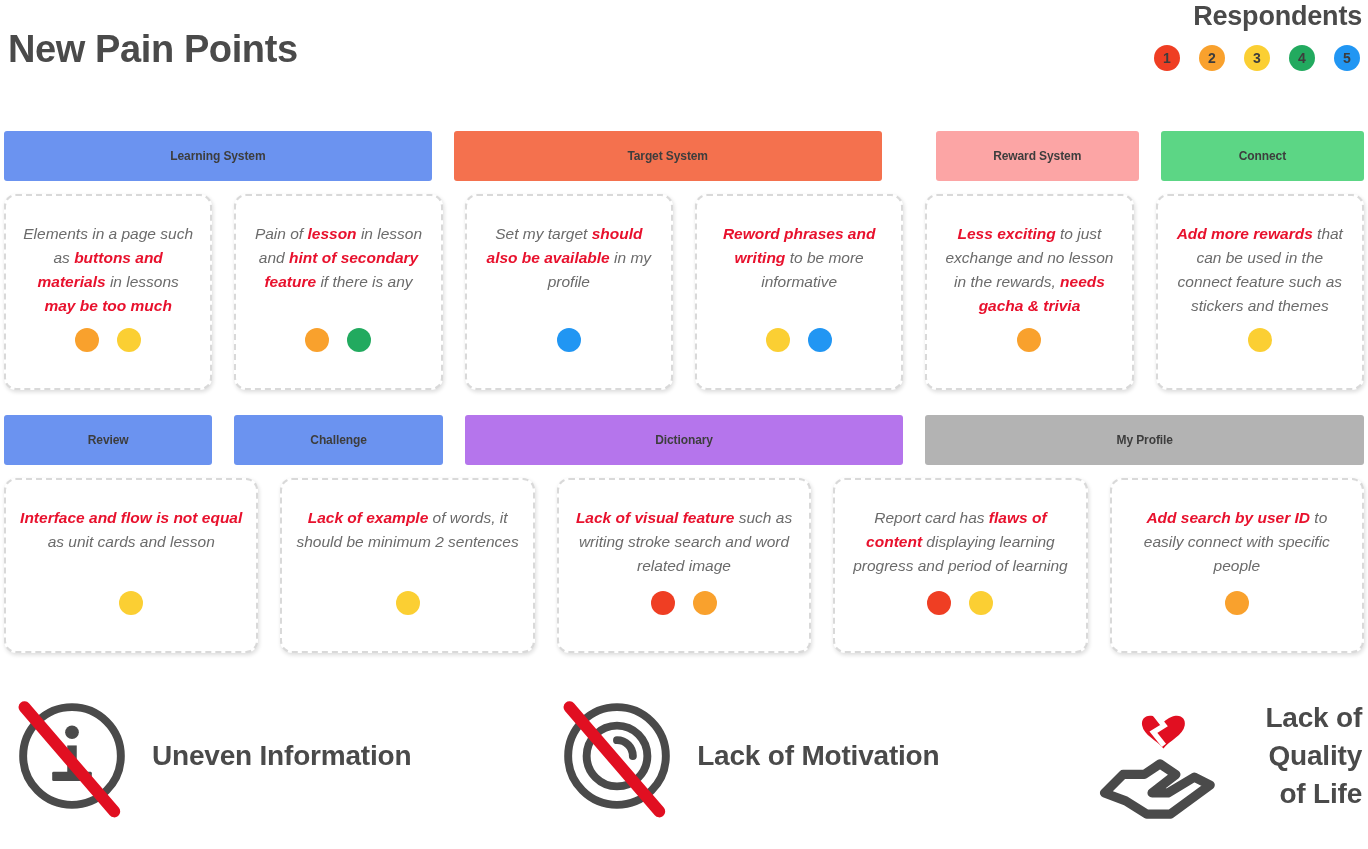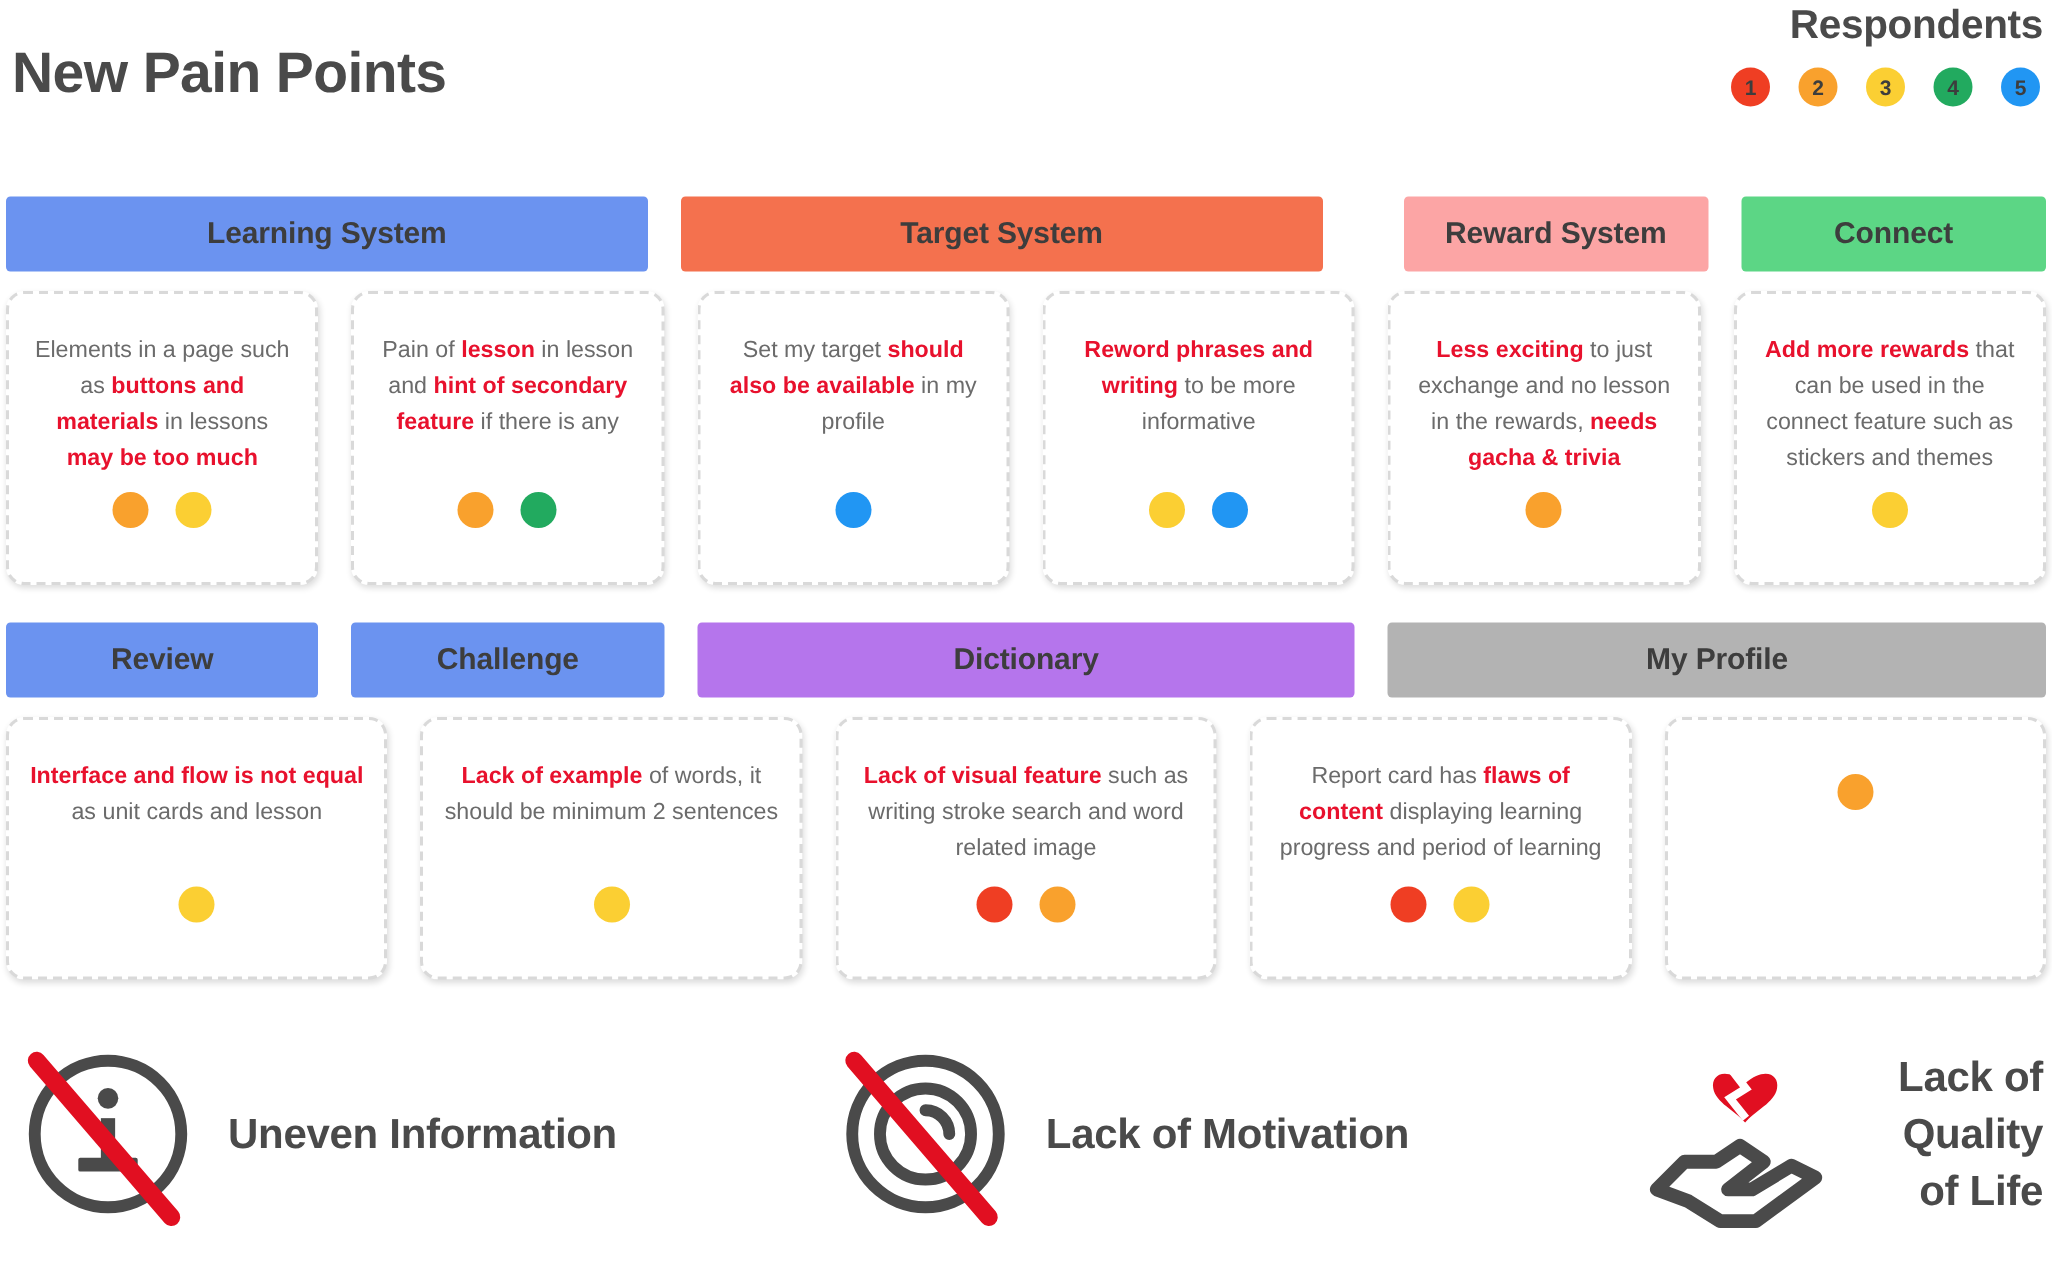--- a/index.html
+++ b/index.html
@@ -63,31 +63,32 @@
 
   .header-row {
     display: flex;
     gap: 22px;
     padding: 0 4px;
   }
   .col-header {
     height: 50px;
     border-radius: 3px;
     display: flex; align-items: center; justify-content: center;
-    font-size: 20px; font-weight: bold; color: #3d3d3d;
+    font-size: 12px; font-weight: bold; color: #3d3d3d;
     letter-spacing: -0.1px;
   }
   .span1 { flex: 1 1 0; }
   .span2 { flex: 2.105 1 0; }
 
   .cards-row {
     display: flex;
     gap: 22px;
     padding: 0 4px;
     margin-top: 13px;
+    font-style: italic;
   }
   .card {
     flex: 1 1 0;
     min-height: 175px;
     background: #ffffff;
     border: 2px dashed #d9d9d9;
     border-radius: 12px;
     box-shadow: 1px 2px 4px rgba(0,0,0,0.14);
     padding: 26px 14px 16px;
     display: flex;
@@ -247,20 +248,21 @@
             </div>
           </div>
           <div class="card">
             <div class="card-text"><span>Report card has </span><b>flaws of content</b><span> displaying learning progress and period of learning</span></div>
             <div class="card-dots">
               <div class="card-dot" style="background: rgb(239, 62, 35);"></div>
               <div class="card-dot" style="background: rgb(251, 207, 51);"></div>
             </div>
           </div>
           <div class="card">
+            <div class="card-text"><b>Add search by user ID</b><span> to easily connect with specific people</span></div>
             <div class="card-dots">
               <div class="card-dot" style="background: rgb(249, 161, 45);"></div>
             </div>
           </div>
         </div>
       </div>
     </div>
 
   <div class="summary">
     <div class="summary-item a">

